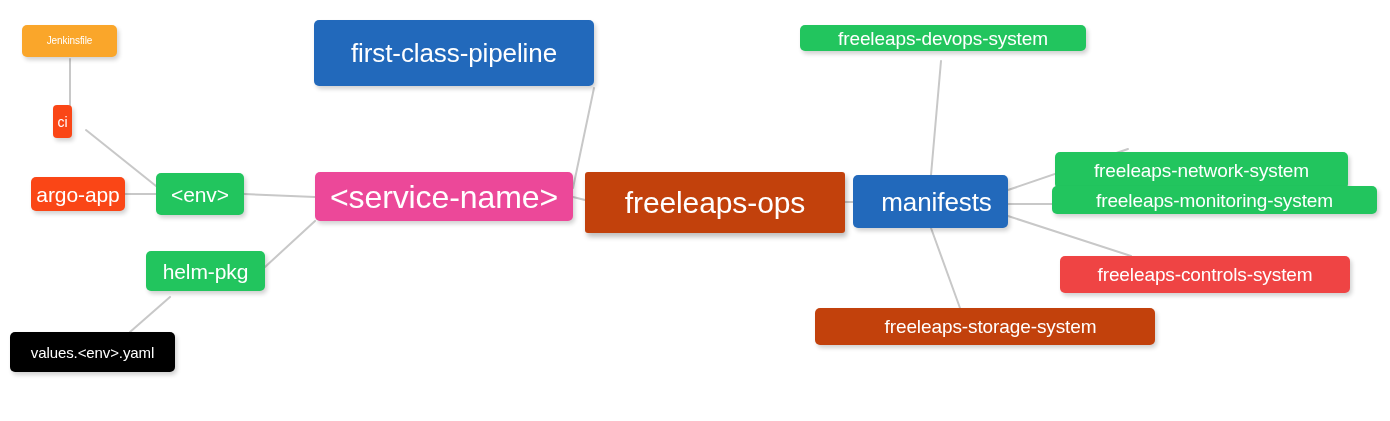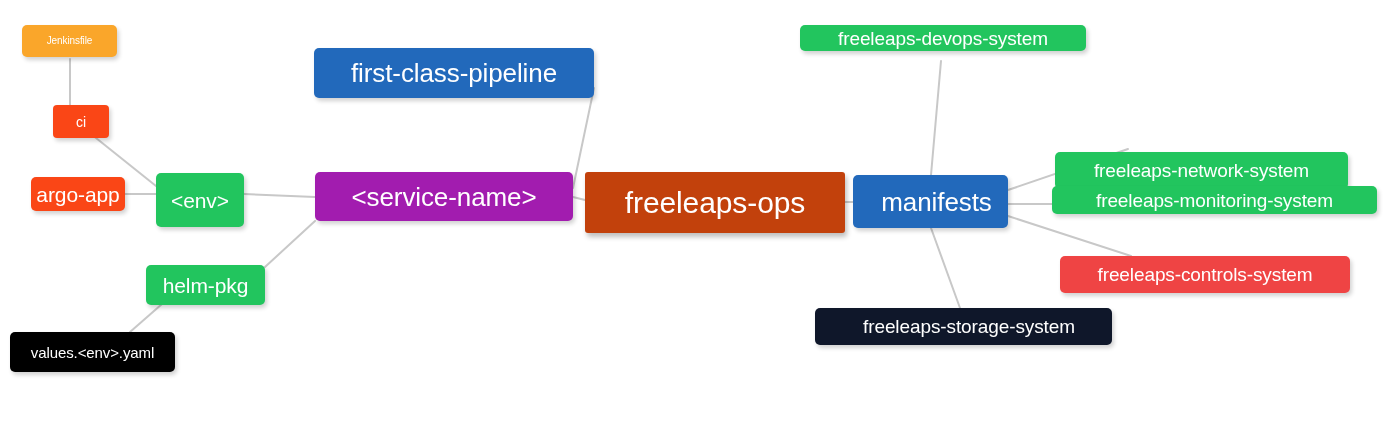--- a/index.html
+++ b/index.html
@@ -61,28 +61,28 @@
       <path d="M 70 105 L 70 59" stroke="#c8c8c8" stroke-width="2" fill="none" stroke-linecap="round"></path>
       <path d="M 170 297 L 130 332" stroke="#c8c8c8" stroke-width="2" fill="none" stroke-linecap="round"></path>
       <path d="M 931 175 L 941 61" stroke="#c8c8c8" stroke-width="2" fill="none" stroke-linecap="round"></path>
       <path d="M 1008 190 L 1128 149" stroke="#c8c8c8" stroke-width="2" fill="none" stroke-linecap="round"></path>
       <path d="M 1008 204 L 1052 204" stroke="#c8c8c8" stroke-width="2" fill="none" stroke-linecap="round"></path>
       <path d="M 1008 216 L 1131 256" stroke="#c8c8c8" stroke-width="2" fill="none" stroke-linecap="round"></path>
       <path d="M 931 228 L 960 308" stroke="#c8c8c8" stroke-width="2" fill="none" stroke-linecap="round"></path>
     </svg>
   <div id="nodes">
       <div class="node" style="left: 22px; top: 25px; width: 95px; height: 32px; background: rgb(250, 166, 42); font-size: 10px;">Jenkinsfile</div>
-      <div class="node sq" style="left: 53px; top: 105px; width: 56px; height: 33px; background: rgb(250, 70, 22); font-size: 14px;">ci</div>
+      <div class="node sq" style="left: 53px; top: 105px; width: 19px; height: 33px; background: rgb(250, 70, 22); font-size: 14px;">ci</div>
       <div class="node" style="left: 31px; top: 177px; width: 94px; height: 34px; background: rgb(250, 70, 22); font-size: 21px;">argo-app</div>
-      <div class="node" style="left: 156px; top: 173px; width: 88px; height: 54px; background: rgb(34, 197, 94); font-size: 21px;">&lt;env&gt;</div>
-      <div class="node" style="left: 146px; top: 265px; width: 119px; height: 40px; background: rgb(34, 197, 94); font-size: 21px;">helm-pkg</div>
+      <div class="node" style="left: 156px; top: 173px; width: 88px; height: 42px; background: rgb(34, 197, 94); font-size: 21px;">&lt;env&gt;</div>
+      <div class="node" style="left: 146px; top: 251px; width: 119px; height: 40px; background: rgb(34, 197, 94); font-size: 21px;">helm-pkg</div>
       <div class="node" style="left: 10px; top: 332px; width: 165px; height: 40px; background: #000000; font-size: 15px;">values.&lt;env&gt;.yaml</div>
-      <div class="node" style="left: 314px; top: 48px; width: 280px; height: 50px; background: rgb(34, 105, 187); font-size: 26px;">first-class-pipeline</div>
-      <div class="node" style="left: 315px; top: 172px; width: 258px; height: 49px; background: #a21caf; font-size: 26px;">&lt;service-name&gt;</div>
+      <div class="node" style="left: 314px; top: 20px; width: 280px; height: 66px; background: rgb(34, 105, 187); font-size: 26px;">first-class-pipeline</div>
+      <div class="node" style="left: 315px; top: 172px; width: 258px; height: 49px; background: #ec4899; font-size: 32px;">&lt;service-name&gt;</div>
       <div class="node root" style="left: 585px; top: 172px; width: 260px; height: 61px; background: #c2410c; font-size: 30px;">freeleaps-ops</div>
       <div class="node" style="left: 853px; top: 175px; width: 155px; height: 53px; background: rgb(34, 105, 187); font-size: 26px; padding-left: 12px;">manifests</div>
       <div class="node" style="left: 800px; top: 25px; width: 286px; height: 26px; background: rgb(34, 197, 94); font-size: 19px;">freeleaps-devops-system</div>
       <div class="node" style="left: 1055px; top: 112px; width: 293px; height: 37px; background: rgb(34, 197, 94); font-size: 19px; margin-top: 40px;">freeleaps-network-system</div>
       <div class="node" style="left: 1052px; top: 186px; width: 325px; height: 28px; background: rgb(34, 197, 94); font-size: 19px;">freeleaps-monitoring-system</div>
       <div class="node" style="left: 1060px; top: 256px; width: 290px; height: 37px; background: #ef4444; font-size: 19px;">freeleaps-controls-system</div>
-      <div class="node" style="left: 815px; top: 308px; width: 297px; height: 37px; background: #0f172a; font-size: 19px; padding-left: 11px;">freeleaps-storage-system</div>
+      <div class="node" style="left: 815px; top: 308px; width: 340px; height: 37px; background: #c2410c; font-size: 19px; padding-left: 11px;">freeleaps-storage-system</div>
     </div>
 </div>
 
 </body></html>

